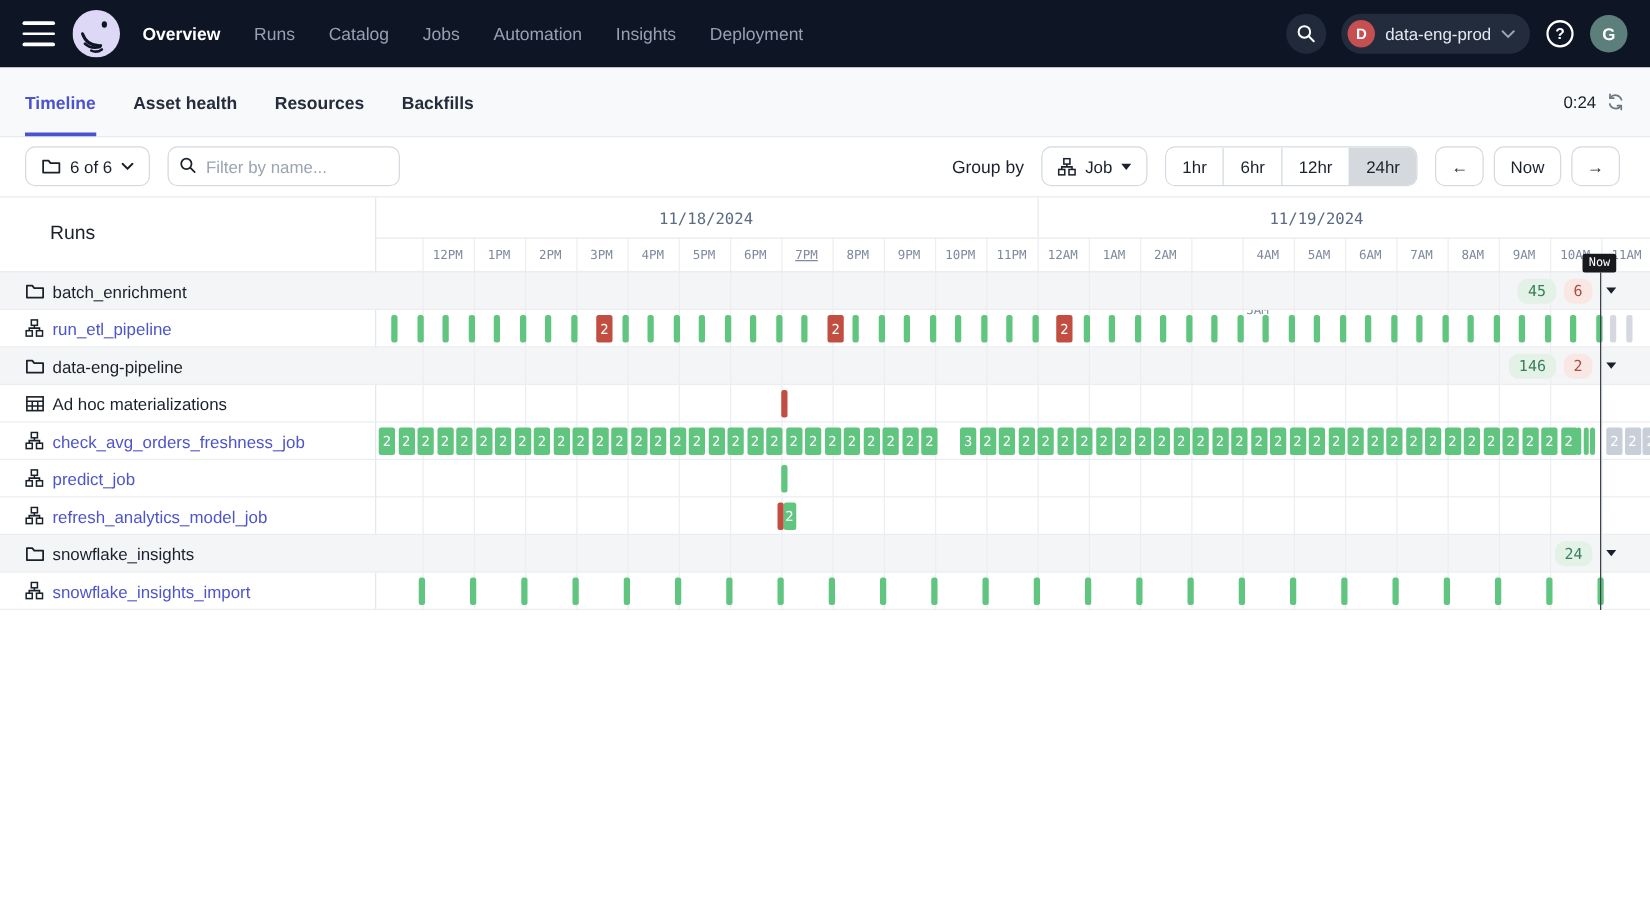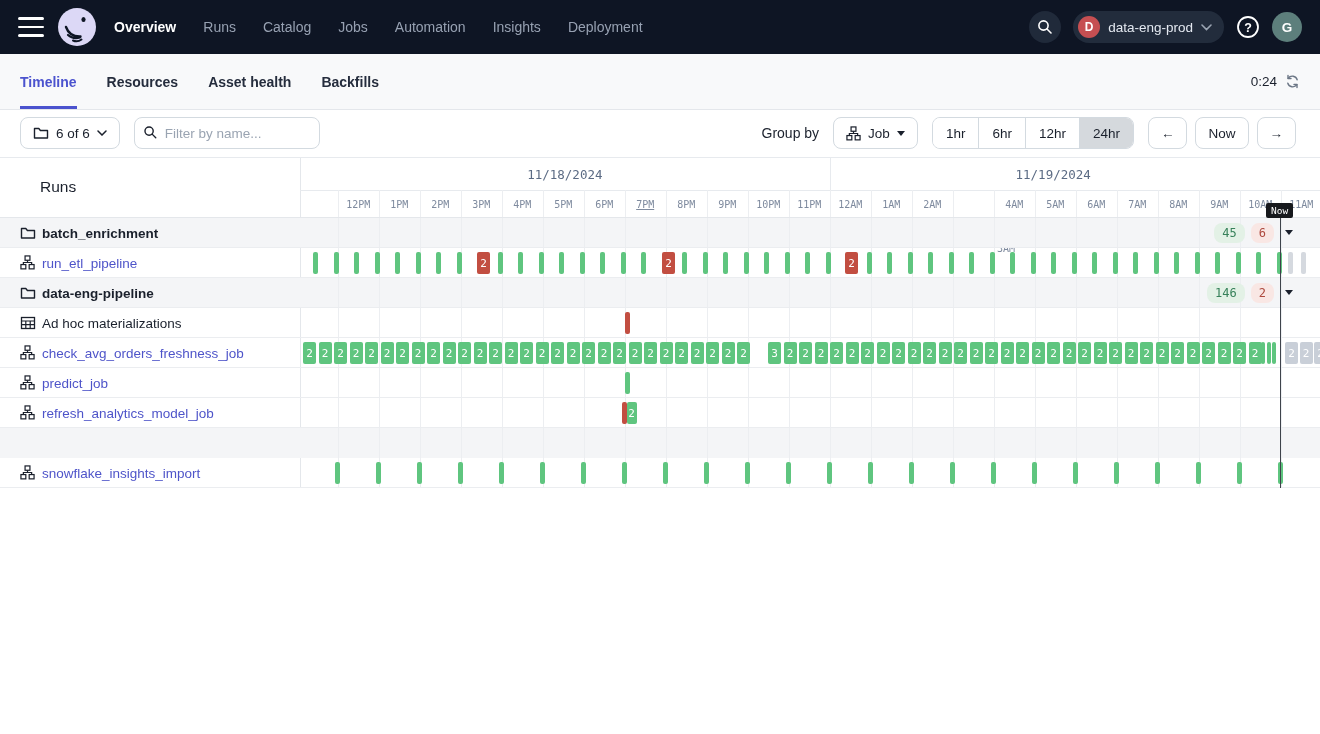--- a/index.html
+++ b/index.html
@@ -66,21 +66,21 @@
   .date-bottom { position:absolute; top:34px; height:1px; background:#E7EAEE; }
   .hour-label { position:absolute; top:34px; height:28px; width:44px; display:flex; align-items:center; justify-content:center;
                 font-size:10px; color:#7E8A9E; z-index:1; }
   .header-bottom { position:absolute; top:61px; left:0; width:1320px; height:1px; background:#E4E7EB; z-index:4; }
   .col-sep { position:absolute; left:300px; top:2px; width:1px; height:330px; background:#E4E7EB; z-index:0; }
   .gridline { position:absolute; top:34px; width:1px; height:298px; background:#ECEEF1; z-index:3; }
   .grow-bg { position:absolute; left:0; width:1320px; height:30px; background:#F4F5F7; z-index:2; }
   .tl-row { position:absolute; left:0; width:1320px; height:30px; border-bottom:1px solid #EBEDF0; z-index:4; }
   .row-icon { position:absolute; left:20px; top:7px; }
   .row-label { position:absolute; left:42px; top:0; height:30px; display:flex; align-items:center; font-size:13.5px; }
-  .row-label.group { color:#1A202C; font-weight:700; }
+  .row-label.group { color:#1A202C; font-weight:400; }
   .row-label.job { color:#4E54C9; cursor:pointer; }
   .row-label.plain { color:#1A202C; }
   .badges { position:absolute; right:46px; top:5px; display:flex; gap:6px; }
   .badge { height:20px; border-radius:8px; padding:0 8px; font-size:12px; display:flex; align-items:center;
            font-family:"DejaVu Sans Mono", monospace; }
   .badge.green { background:#E3F1E6; color:#37815A; }
   .badge.red { background:#F9E7E4; color:#AE4A3F; }
   .row-caret { position:absolute; left:1285px; top:12px; width:0; height:0;
                border-left:4.5px solid transparent; border-right:4.5px solid transparent; border-top:5.5px solid #1A202C; cursor:pointer; }
   .mark { position:absolute; top:4px; height:22px; border-radius:2px; display:flex; align-items:center; justify-content:center;
@@ -135,22 +135,22 @@
         <circle cx="12" cy="12" r="10" stroke="#fff" stroke-width="1.8" fill="none"></circle>
         <text x="12" y="16.5" text-anchor="middle" fill="#fff" font-size="12.5" font-weight="bold" font-family="Liberation Sans, sans-serif">?</text>
       </svg>
       <div class="avatar">G</div>
     </div>
   </div>
 
   <div class="subnav">
     <div class="tabs">
         <div class="tab active">Timeline</div>
+        <div class="tab">Asset health</div>
         <div class="tab">Resources</div>
-        <div class="tab">Asset health</div>
         <div class="tab">Backfills</div>
       </div>
     <div class="subnav-right">
       <span class="countdown">0:24</span>
       <svg width="15" height="15" viewBox="0 0 16 16" style="cursor:pointer">
         <path d="M13 6.2 A5.4 5.4 0 0 0 3.4 4.6" stroke="#6B7685" stroke-width="1.5" fill="none" stroke-linecap="round"></path>
         <path d="M3.2 1.6 v3.2 h3.2" stroke="#6B7685" stroke-width="1.5" fill="none" stroke-linecap="round" stroke-linejoin="round"></path>
         <path d="M3 9.8 a5.4 5.4 0 0 0 9.6 1.6" stroke="#6B7685" stroke-width="1.5" fill="none" stroke-linecap="round"></path>
         <path d="M12.8 14.4 v-3.2 h-3.2" stroke="#6B7685" stroke-width="1.5" fill="none" stroke-linecap="round" stroke-linejoin="round"></path>
       </svg>
@@ -453,20 +453,32 @@
             <rect x="5.4" y="1" width="5.2" height="4.6" stroke="#1A202C" stroke-width="1.3" fill="none"></rect>
             <rect x="1" y="10.2" width="5.2" height="4.6" stroke="#1A202C" stroke-width="1.3" fill="none"></rect>
             <rect x="9.8" y="10.2" width="5.2" height="4.6" stroke="#1A202C" stroke-width="1.3" fill="none"></rect>
             <path d="M8 5.6 v2.4 M3.6 10.2 v-2.2 h8.8 v2.2" stroke="#1A202C" stroke-width="1.3" fill="none"></path>
           </svg>
         </div>
         <div class="row-label job">refresh_analytics_model_job</div>
         <div class="mark" style="left: 621.5px; width: 5px; background: rgb(194, 78, 65);"></div>
         <div class="mark" style="left: 626.5px; width: 10px; background: rgb(95, 197, 127);">2</div>
       </div>
+      <div class="tl-row" style="top: 272px;">
+        <div class="row-icon">
+          <svg width="16" height="16" viewBox="0 0 16 16">
+            <path d="M1.5 13 V3.5 h4.3 l1.6 2 h7.1 V13 z" stroke="#1A202C" stroke-width="1.4" fill="none" stroke-linejoin="round"></path>
+          </svg>
+        </div>
+        <div class="row-label group">snowflake_insights</div>
+        <div class="badges">
+          <div class="badge green">24</div>
+        </div>
+        <div class="row-caret"></div>
+      </div>
       <div class="tl-row" style="top: 302px;">
         <div class="row-icon">
           <svg width="15" height="15" viewBox="0 0 16 16">
             <rect x="5.4" y="1" width="5.2" height="4.6" stroke="#1A202C" stroke-width="1.3" fill="none"></rect>
             <rect x="1" y="10.2" width="5.2" height="4.6" stroke="#1A202C" stroke-width="1.3" fill="none"></rect>
             <rect x="9.8" y="10.2" width="5.2" height="4.6" stroke="#1A202C" stroke-width="1.3" fill="none"></rect>
             <path d="M8 5.6 v2.4 M3.6 10.2 v-2.2 h8.8 v2.2" stroke="#1A202C" stroke-width="1.3" fill="none"></path>
           </svg>
         </div>
         <div class="row-label job">snowflake_insights_import</div>

